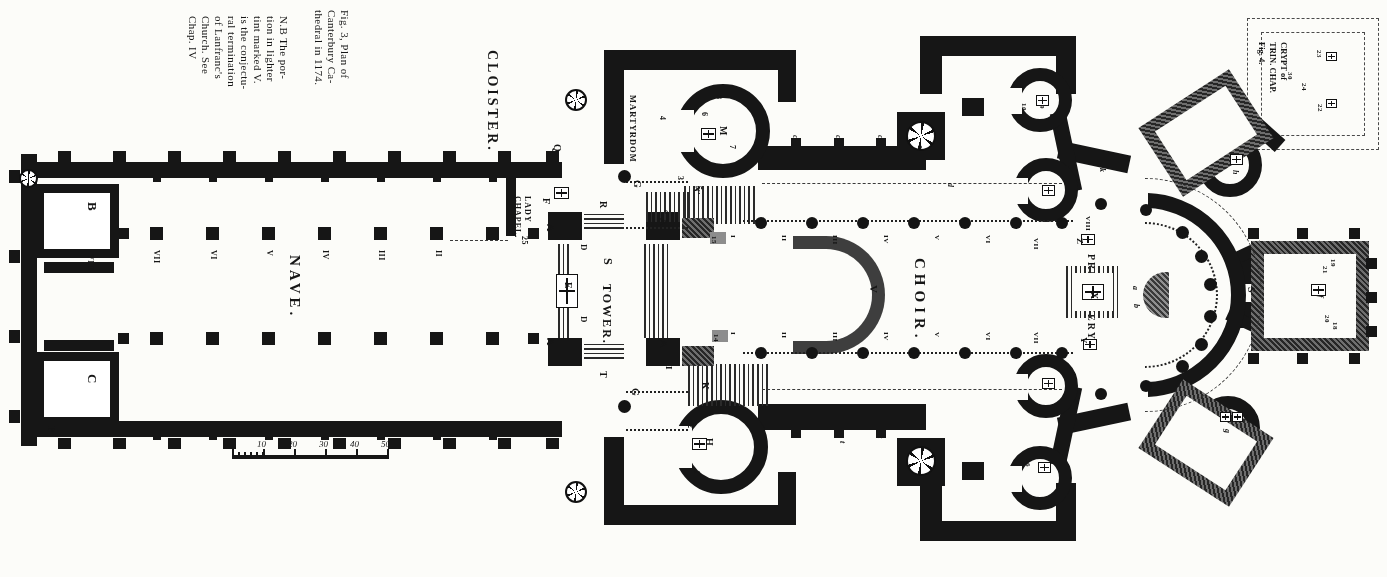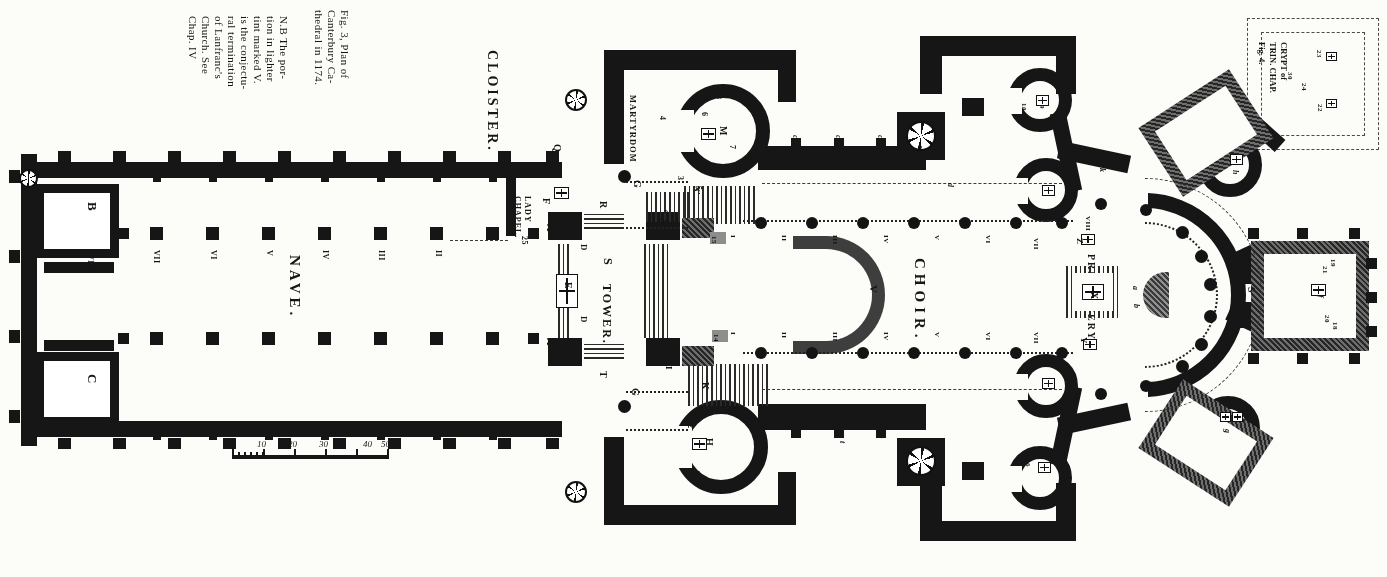--- a/index.html
+++ b/index.html
@@ -89,21 +89,21 @@
       <div class="stick" style="left: 131px; top: 25px; height: 10px;"></div>
       <div class="stick" style="left: 162px; top: 25px; height: 10px;"></div>
       <div class="stick" style="left: 13px; top: 28px; height: 7px;"></div>
       <div class="stick" style="left: 19px; top: 28px; height: 7px;"></div>
       <div class="stick" style="left: 25px; top: 28px; height: 7px;"></div>
       <div class="stick" style="left: 31px; top: 28px; height: 7px;"></div>
       <div class="stick" style="left: 37px; top: 28px; height: 7px;"></div>
       <div class="slab" style="left: 32px;">10</div>
       <div class="slab" style="left: 63px;">20</div>
       <div class="slab" style="left: 94px;">30</div>
-      <div class="slab" style="left: 138px;">40</div>
+      <div class="slab" style="left: 125px;">40</div>
       <div class="slab" style="left: 156px;">50</div>
     </div>
 
   <div id="plan">
       <div class="w" style="left: 30px; top: 162px; width: 532px; height: 16px;"></div>
       <div class="w" style="left: 30px; top: 421px; width: 532px; height: 16px;"></div>
       <div class="w" style="left: 21px; top: 154px; width: 16px; height: 292px;"></div>
       <div class="w" style="left: 604px; top: 50px; width: 192px; height: 20px;"></div>
       <div class="w" style="left: 604px; top: 50px; width: 20px; height: 114px;"></div>
       <div class="w" style="left: 778px; top: 50px; width: 18px; height: 52px;"></div>

